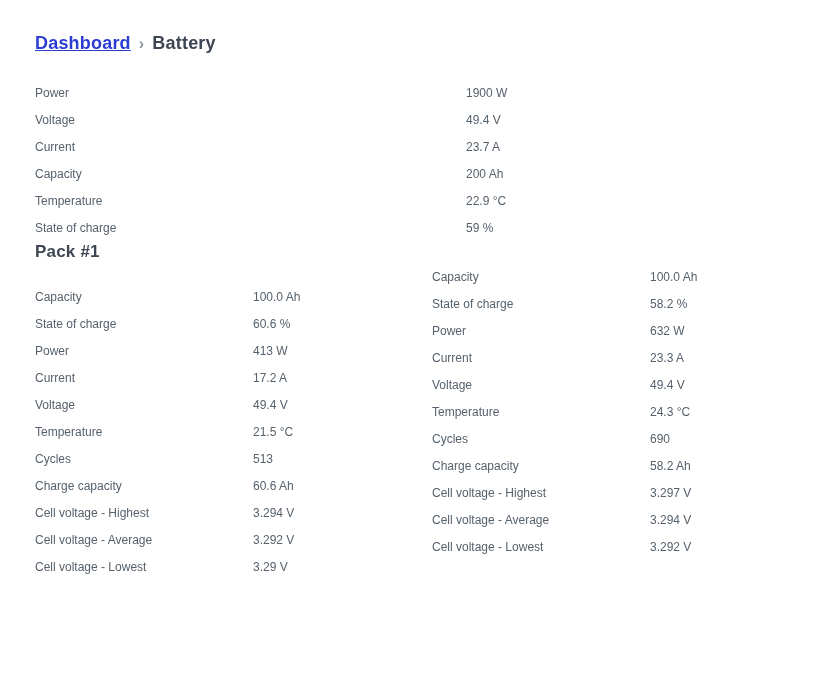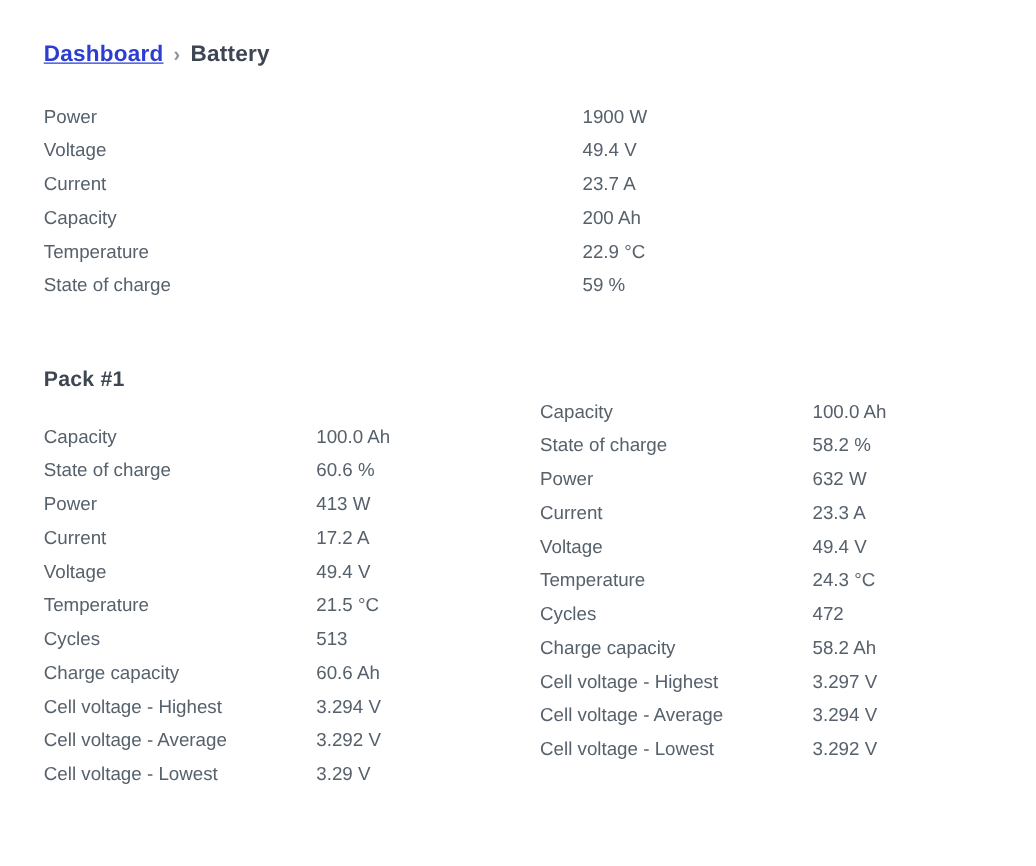--- a/index.html
+++ b/index.html
@@ -29,33 +29,32 @@
     color: #8b949d;
     font-weight: bold;
     font-size: 16px;
   }
   .crumb-current { color: #3e4653; }
 
   
   .row {
     display: flex;
     line-height: 27px;
-    font-size: 15px;
+    font-size: 12px;
   }
   .row .lab { flex: 0 0 auto; }
   .row .val { flex: 0 0 auto; }
 
   
   .summary { margin-top: 26px; }
   .summary .lab { width: 431px; }
 
   
   .packs {
     display: flex;
-    margin-top: 52px;
   }
   .pack { width: 431px; }
   .pack-title {
     font-size: 17px;
     font-weight: bold;
     color: #3e4653;
     letter-spacing: 0.2px;
   }
   .pack-rows { margin-top: 22px; }
   .pack-rows .lab { width: 218px; }
@@ -169,21 +168,21 @@
           <div class="row">
             <span class="lab">Voltage</span>
             <span class="val">49.4 V</span>
           </div>
           <div class="row">
             <span class="lab">Temperature</span>
             <span class="val">24.3 °C</span>
           </div>
           <div class="row">
             <span class="lab">Cycles</span>
-            <span class="val">472</span>
+            <span class="val">690</span>
           </div>
           <div class="row">
             <span class="lab">Charge capacity</span>
             <span class="val">58.2 Ah</span>
           </div>
           <div class="row">
             <span class="lab">Cell voltage - Highest</span>
             <span class="val">3.297 V</span>
           </div>
           <div class="row">

